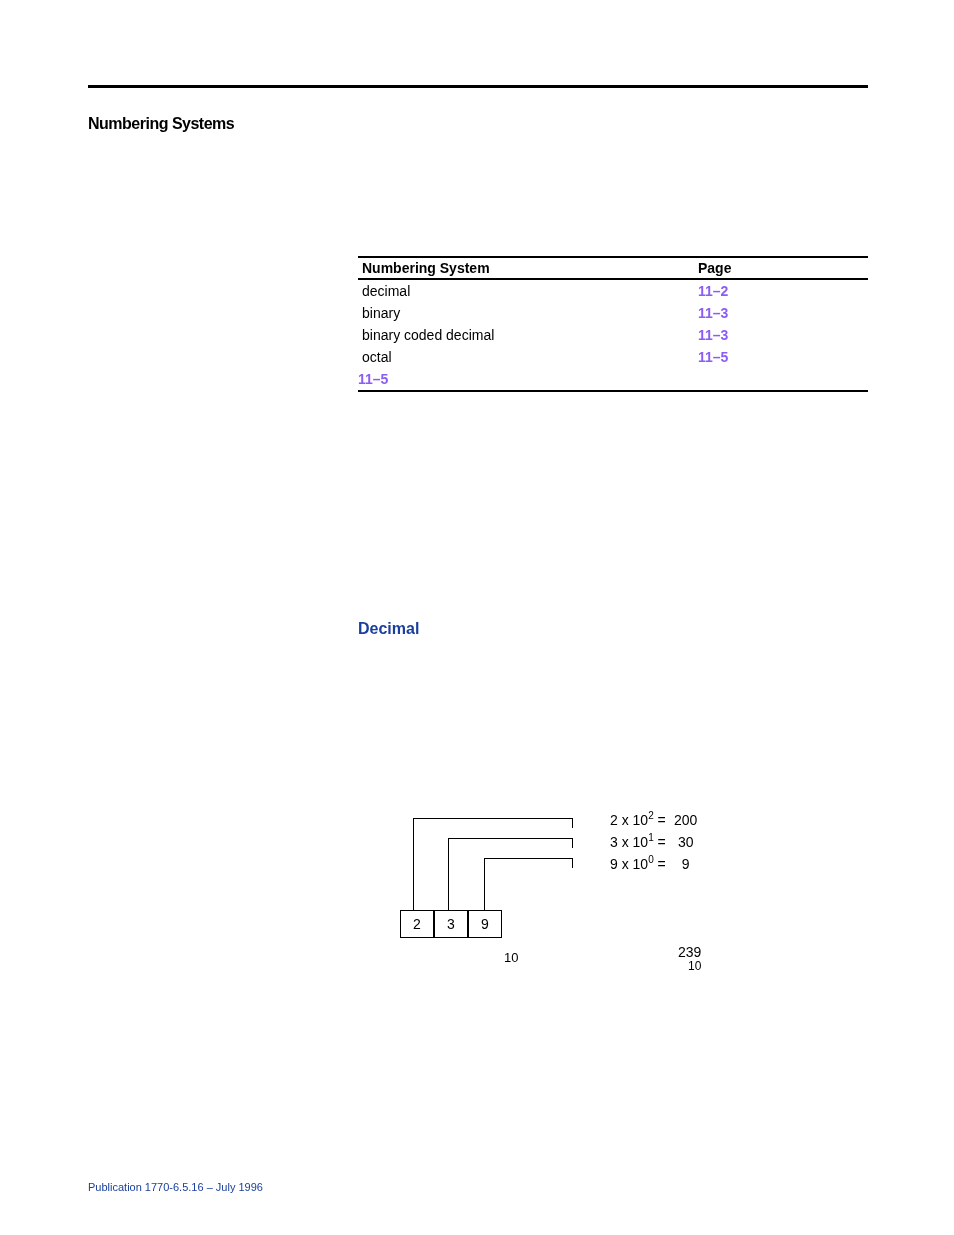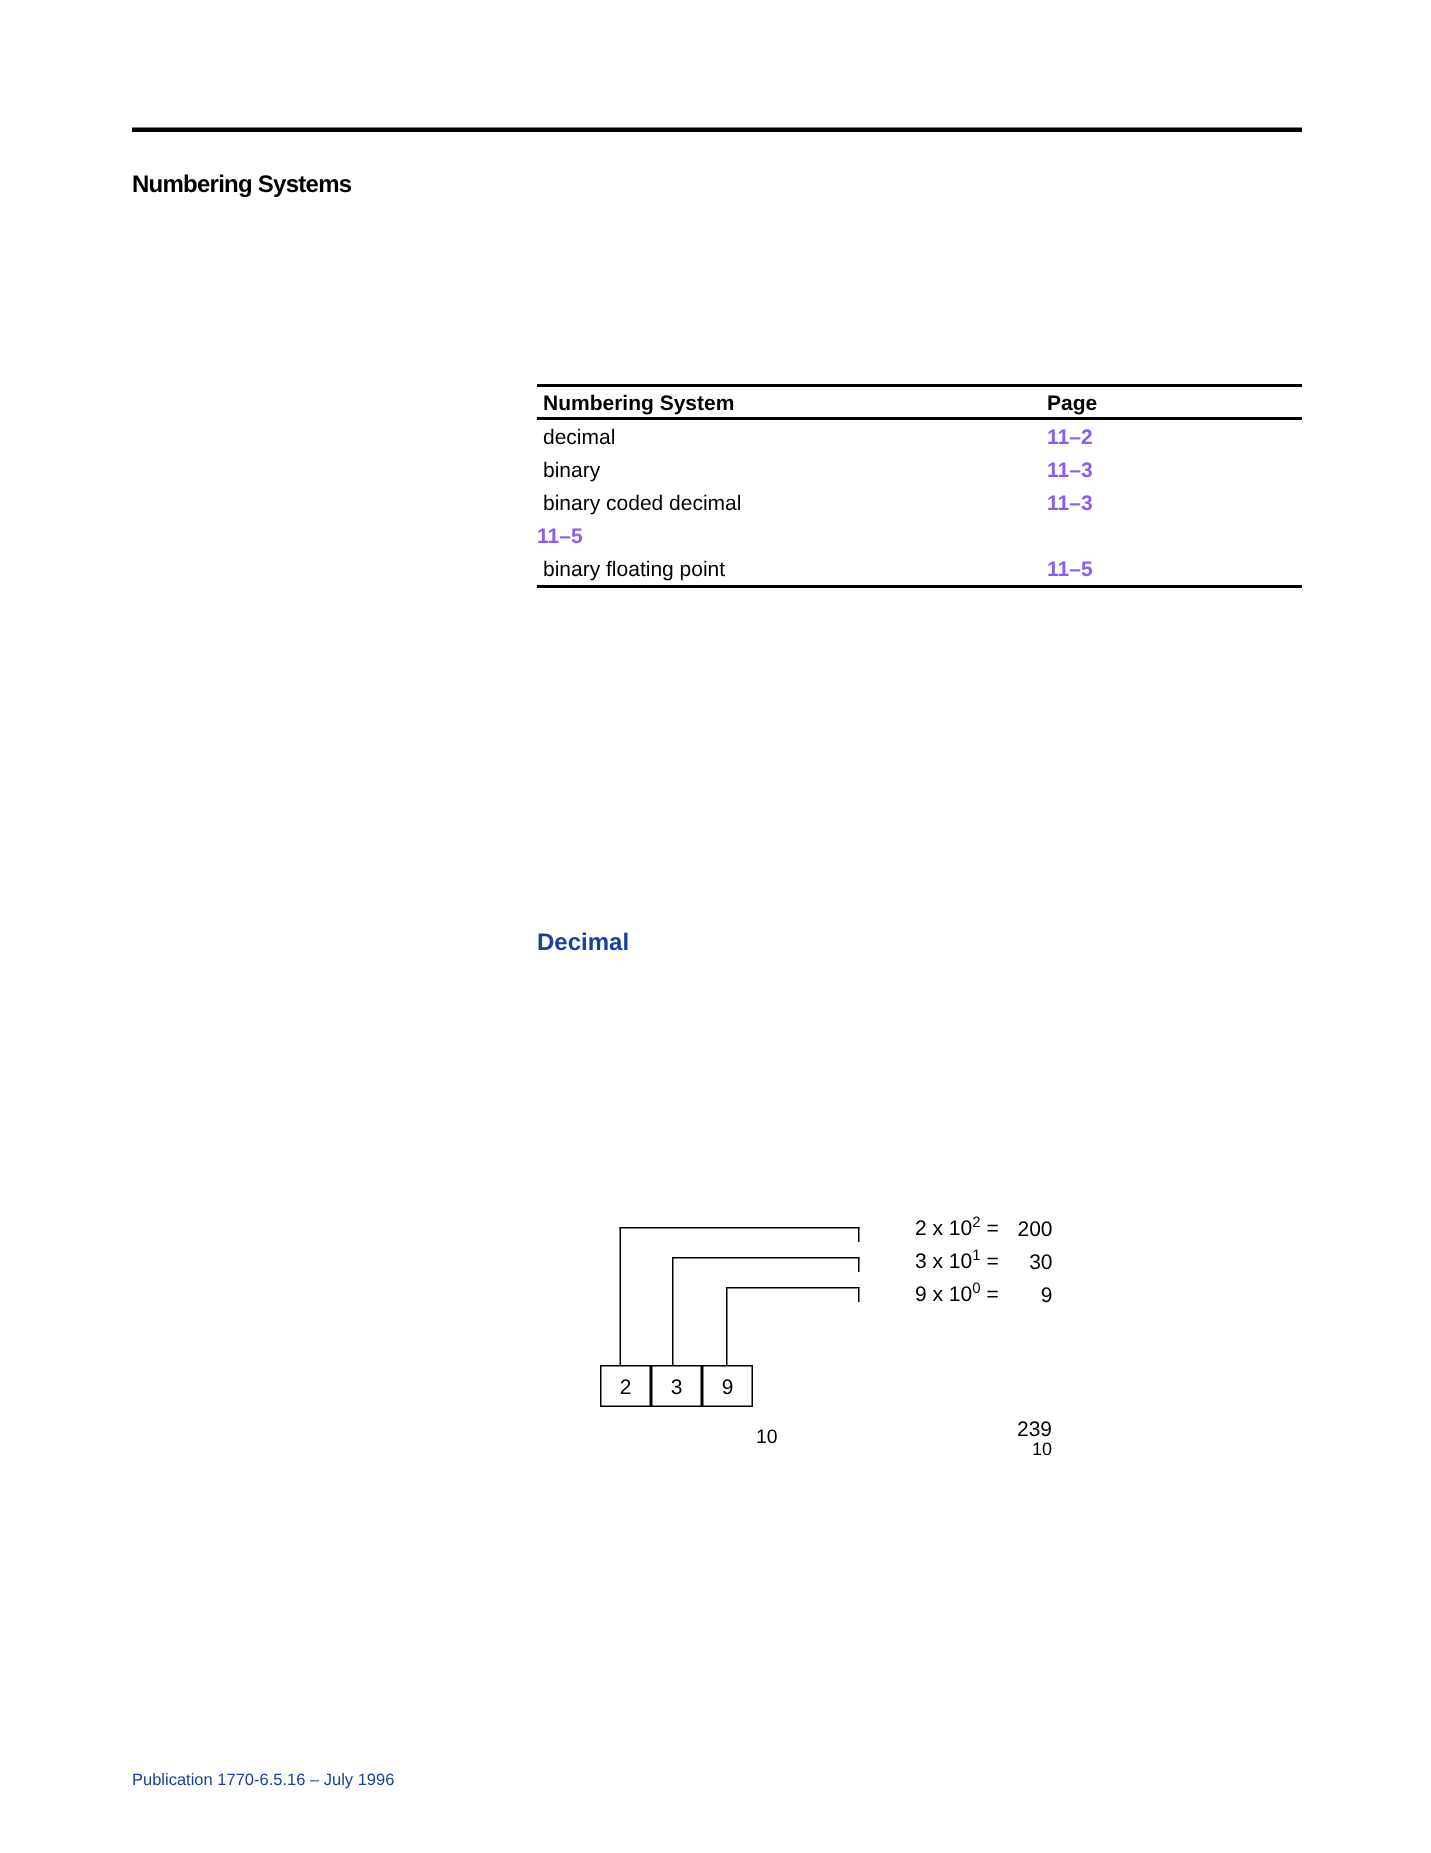--- a/index.html
+++ b/index.html
@@ -111,21 +111,21 @@
   .eq {
     position: absolute;
     left: 252px;
     font-size: 14px;
     white-space: nowrap;
   }
   .eq sup { font-size: 10px; vertical-align: super; }
   .eq1 { top: 10px; }
   .eq2 { top: 32px; }
   .eq3 { top: 54px; }
-  .eqv { display:inline-block; width:32px; text-align:right; }
+  .eqv { display:inline-block; width:32px; text-align:center; }
   .sum {
     position: absolute;
     left: 320px;
     top: 106px;
     text-align: right;
     font-size: 14px;
     line-height: 1.1;
     margin-top: 39px;
   }
   .sum .sub { font-size: 12px; }
@@ -155,24 +155,24 @@
   </div>
   <div class="trow">
     <div class="col-sys">binary</div>
     <div class="col-page"><a href="#">11–3</a></div>
   </div>
   <div class="trow">
     <div class="col-sys">binary coded decimal</div>
     <div class="col-page"><a href="#">11–3</a></div>
   </div>
   <div class="trow">
+    <div class="col-sys">octal</div>
     <div class="col-page"><a href="#">11–5</a></div>
   </div>
   <div class="trow table-bottom">
-    <div class="col-sys">binary floating point</div>
     <div class="col-page"><a href="#">11–5</a></div>
   </div>
 </div>
 
 <div class="subhead">Decimal</div>
 
 <div class="diagram">
   <div class="bracket b1"></div>
   <div class="bracket b2"></div>
   <div class="bracket b3"></div>

